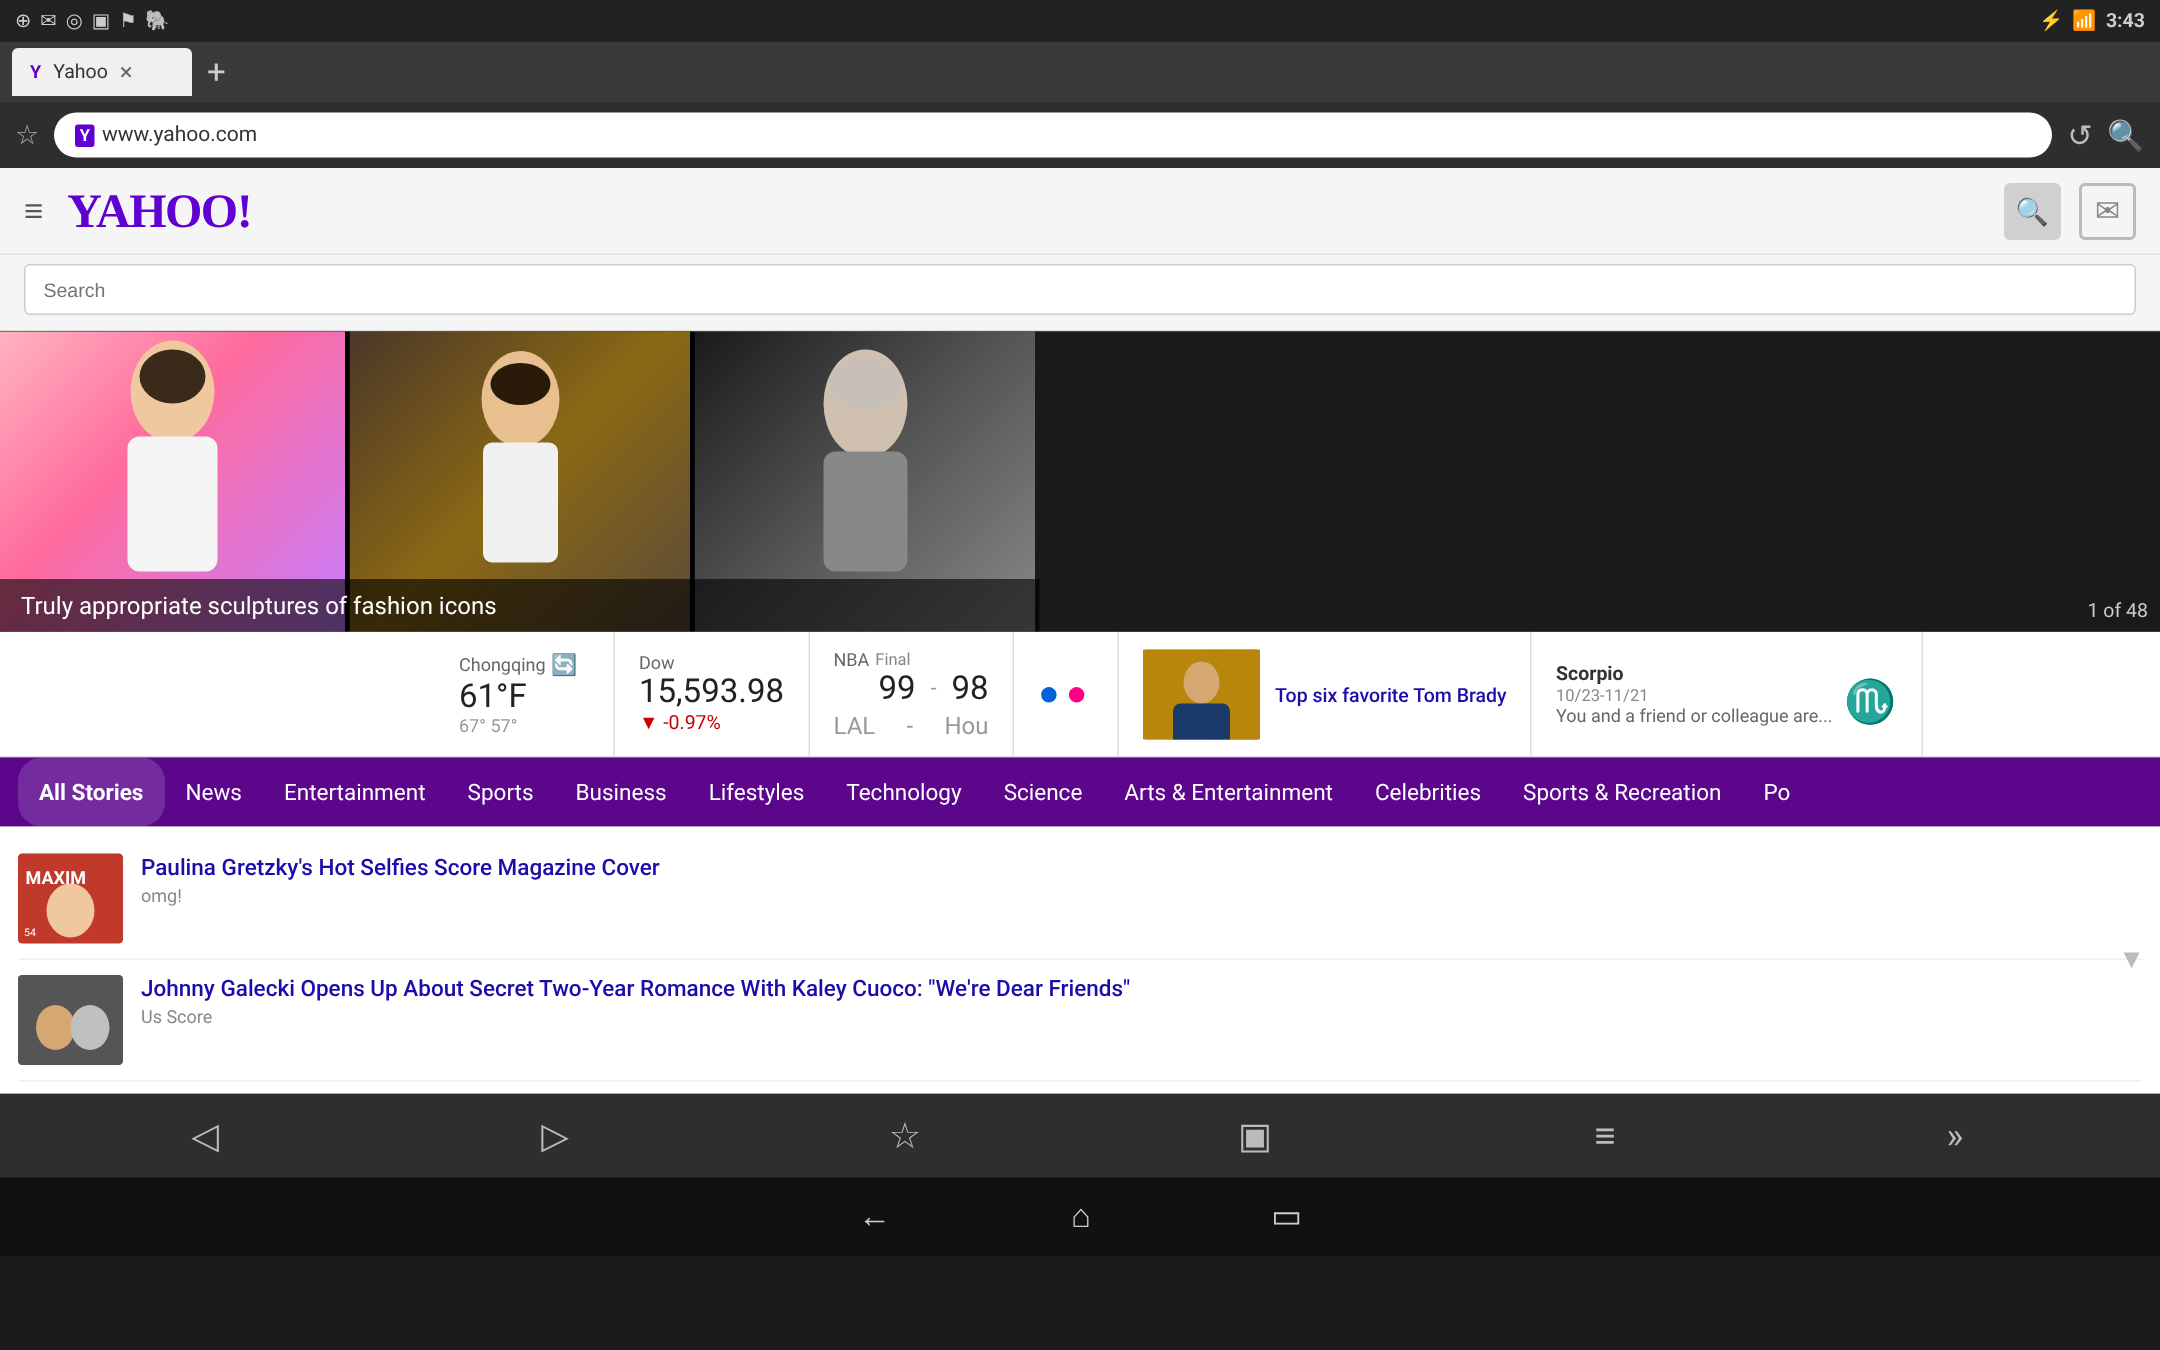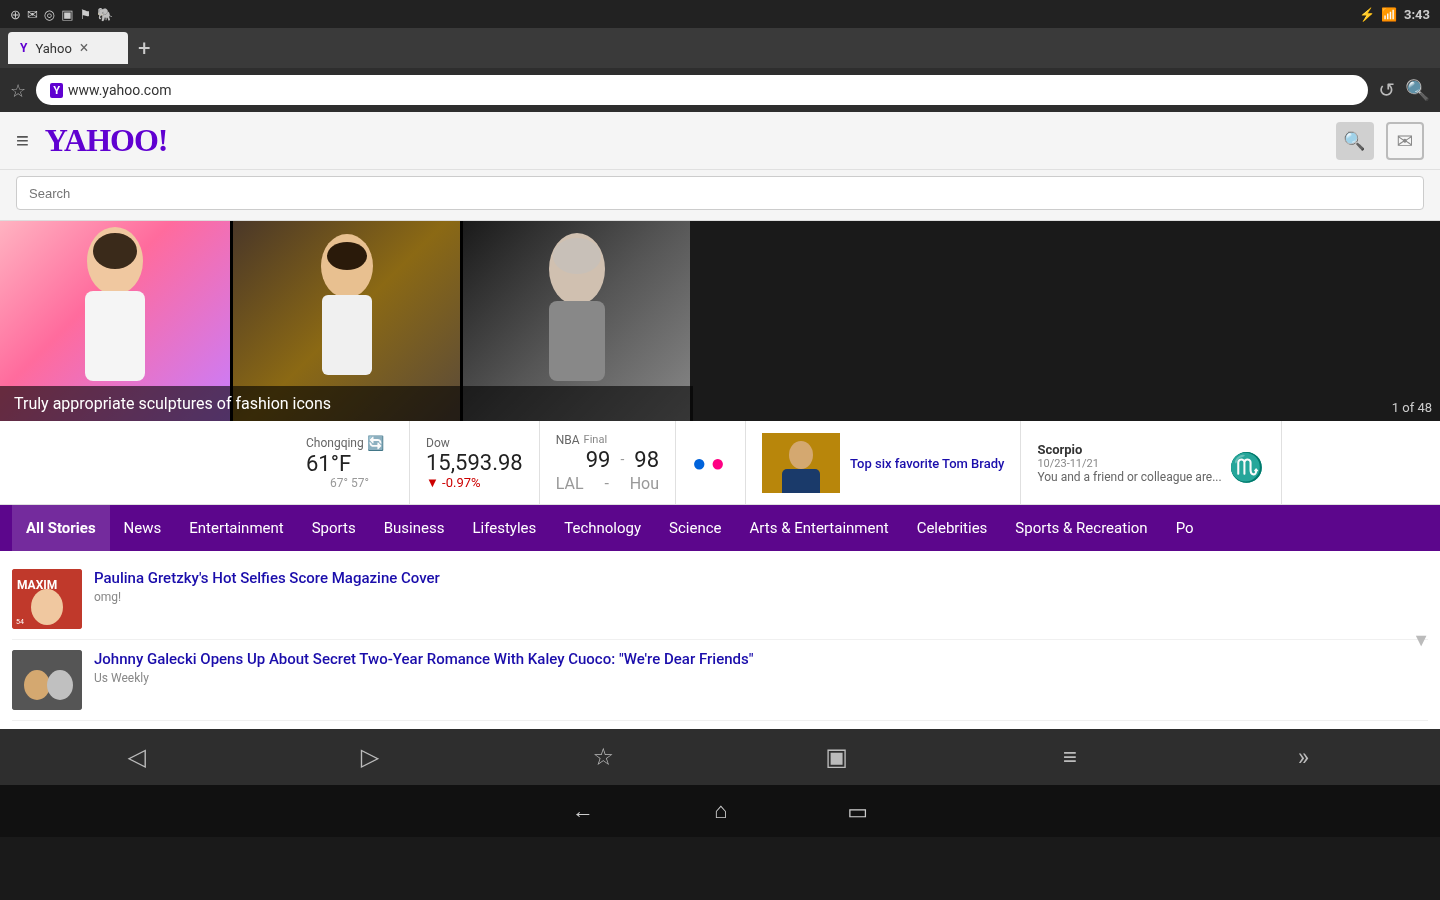--- a/index.html
+++ b/index.html
@@ -201,21 +201,21 @@
     .ticker-item {
       padding: 8px 16px;
       border-right: 1px solid #e0e0e0;
       display: flex;
       flex-direction: column;
       justify-content: center;
       min-width: 120px;
     }
     .ticker-label { font-size: 12px; color: #666; display: flex; align-items: center; gap: 4px; }
     .ticker-value-large { font-size: 22px; font-weight: 400; color: #222; }
-    .ticker-sub { font-size: 12px; color: #999; text-align: center; }
+    .ticker-sub { font-size: 12px; color: #999; }
     .ticker-down { color: #c00; font-size: 13px; }
     .nba-scores { display: flex; gap: 8px; align-items: center; margin-left: 30px; }
     .nba-score-num { font-size: 22px; color: #222; }
     .nba-dash { font-size: 14px; color: #999; margin: 0 2px; }
     .nba-teams { display: flex; justify-content: space-between; font-size: 16px; color: #999; margin-top: 2px; }
     .flickr-dots { display: flex; gap: 4px; align-items: center; font-size: 24px; }
     .dot-blue { color: #0063db; }
     .dot-red { color: #ff0084; }
     .ticker-photo { width: 78px; height: 60px; background: linear-gradient(135deg, #b8860b 20%, #556b2f 80%); border-radius: 2px; }
     .ticker-link { color: #1a0dab; font-size: 13px; font-weight: 500; text-decoration: none; cursor: pointer; }
@@ -234,20 +234,21 @@
     }
     .nav-item {
       color: #fff;
       font-size: 15px;
       padding: 0 14px;
       height: 100%;
       display: flex;
       align-items: center;
       cursor: pointer;
       white-space: nowrap;
+      border-radius: 16px;
     }
     .nav-item.active {
       background: rgba(255,255,255,0.15);
       font-weight: bold;
     }
 
     
     .news-list {
       background: #fff;
       padding: 8px 12px;
@@ -541,21 +542,21 @@
     <div class="news-item">
       <div class="news-thumb news-thumb-2">
         <svg width="70" height="60" viewBox="0 0 70 60" xmlns="http://www.w3.org/2000/svg">
           <rect width="70" height="60" fill="#555"></rect>
           <ellipse cx="25" cy="35" rx="13" ry="15" fill="#d4a870"></ellipse>
           <ellipse cx="48" cy="35" rx="13" ry="15" fill="#c0c0c0"></ellipse>
         </svg>
       </div>
       <div>
         <div class="news-title">Johnny Galecki Opens Up About Secret Two-Year Romance With Kaley Cuoco: "We're Dear Friends"</div>
-        <div class="news-source">Us Weekly</div>
+        <div class="news-source">Us Score</div>
       </div>
     </div>
   </div>
 
   <div style="position: absolute; right: 10px; top: 50%; transform: translateY(-50%);">
     <span style="color: #bbb; font-size: 18px;">▼</span>
   </div>
 </div>
 
 <div class="browser-controls">

